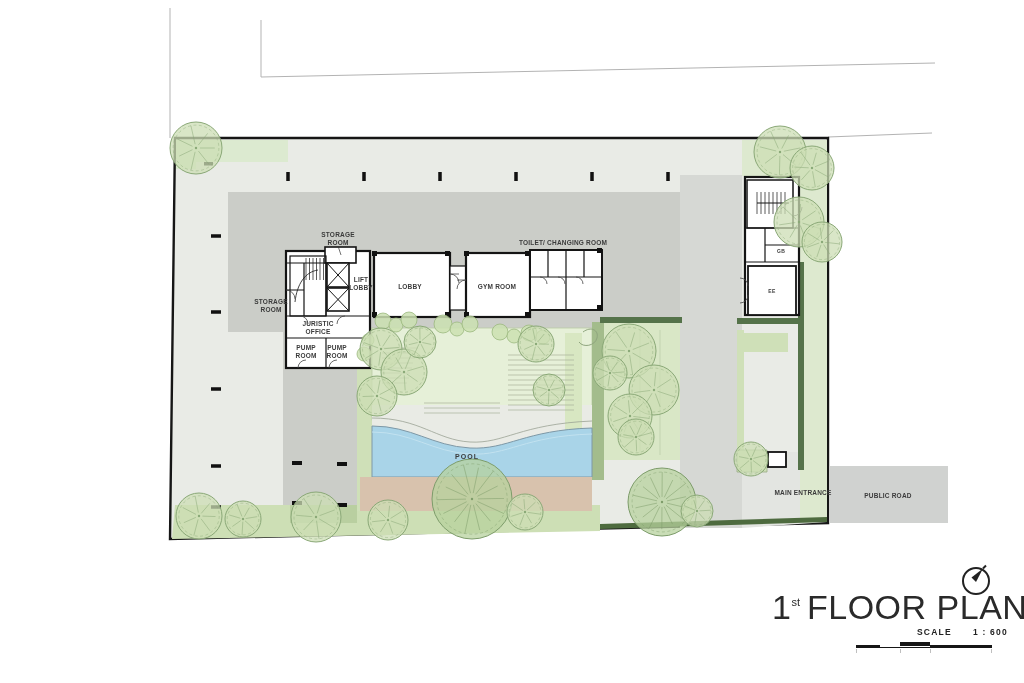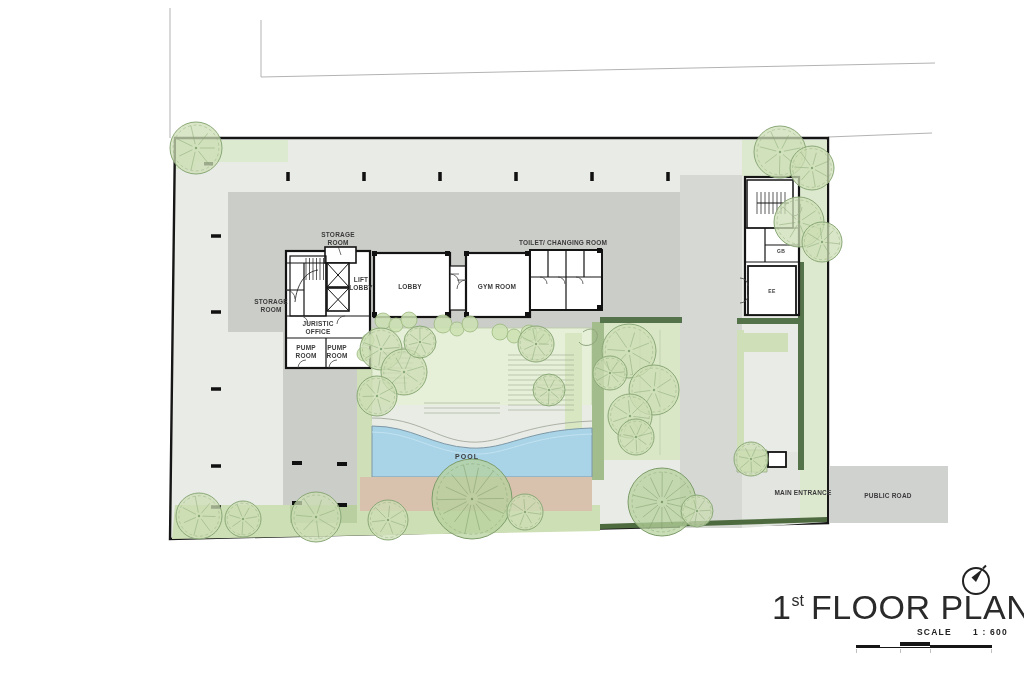--- a/index.html
+++ b/index.html
@@ -5,21 +5,21 @@
   html,body{margin:0;padding:0;background:#fff;}
   #stage{position:relative;width:1024px;height:683px;background:#ffffff;overflow:hidden;
          font-family:"Liberation Sans",sans-serif;}
   #plan-svg{position:absolute;left:0;top:0;}
   .lbl{position:absolute;transform:translate(-50%,-50%);text-align:center;
        font-size:6.5px;font-weight:bold;color:#3b3b3b;line-height:1.3;letter-spacing:.2px;}
   .nowrap{white-space:nowrap;}
   .tiny{font-size:5px;letter-spacing:.3px;}
   #title-block{position:absolute;left:772px;top:588px;width:248px;color:#262626;}
   #title-line{font-size:34px;font-weight:400;letter-spacing:.5px;white-space:nowrap;color:#2a2a2a;}
-  #title-line .ord{font-size:16px;position:relative;top:-13px;letter-spacing:0;text-align:right;}
+  #title-line .ord{font-size:11px;position:relative;top:-13px;letter-spacing:0;text-align:right;}
   #title-line .rest{margin-left:7px;}
   #north-icon{position:absolute;left:956px;top:560px;width:40px;height:40px;}
   .scale-lbl{position:absolute;font-size:8.5px;font-weight:bold;letter-spacing:1.2px;color:#222;padding-left:16px;}
   #scale-word{left:901px;top:627px;}
   #scale-val{left:957px;top:627px;}
   #scale-bar{position:absolute;left:856px;top:641px;width:136px;height:12px;}
   #scale-bar .line{position:absolute;left:0;top:5.5px;width:136px;height:1.6px;background:#161616;}
   #scale-bar .seg{position:absolute;height:3.6px;background:#161616;}
   #scale-bar .s1{left:0;top:3.8px;width:24px;}
   #scale-bar .s2{left:44px;top:1.4px;width:30px;}

